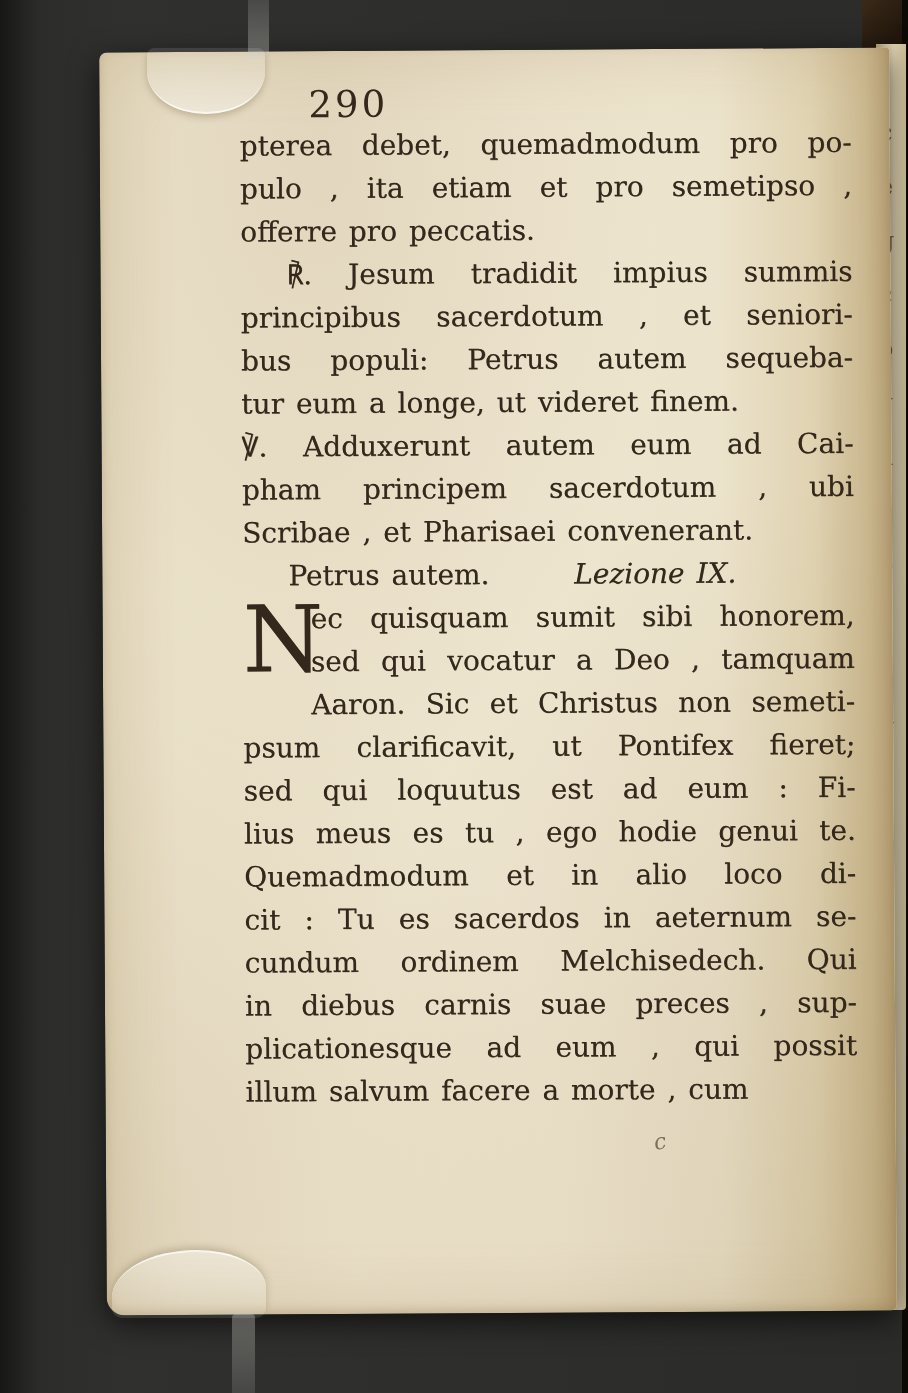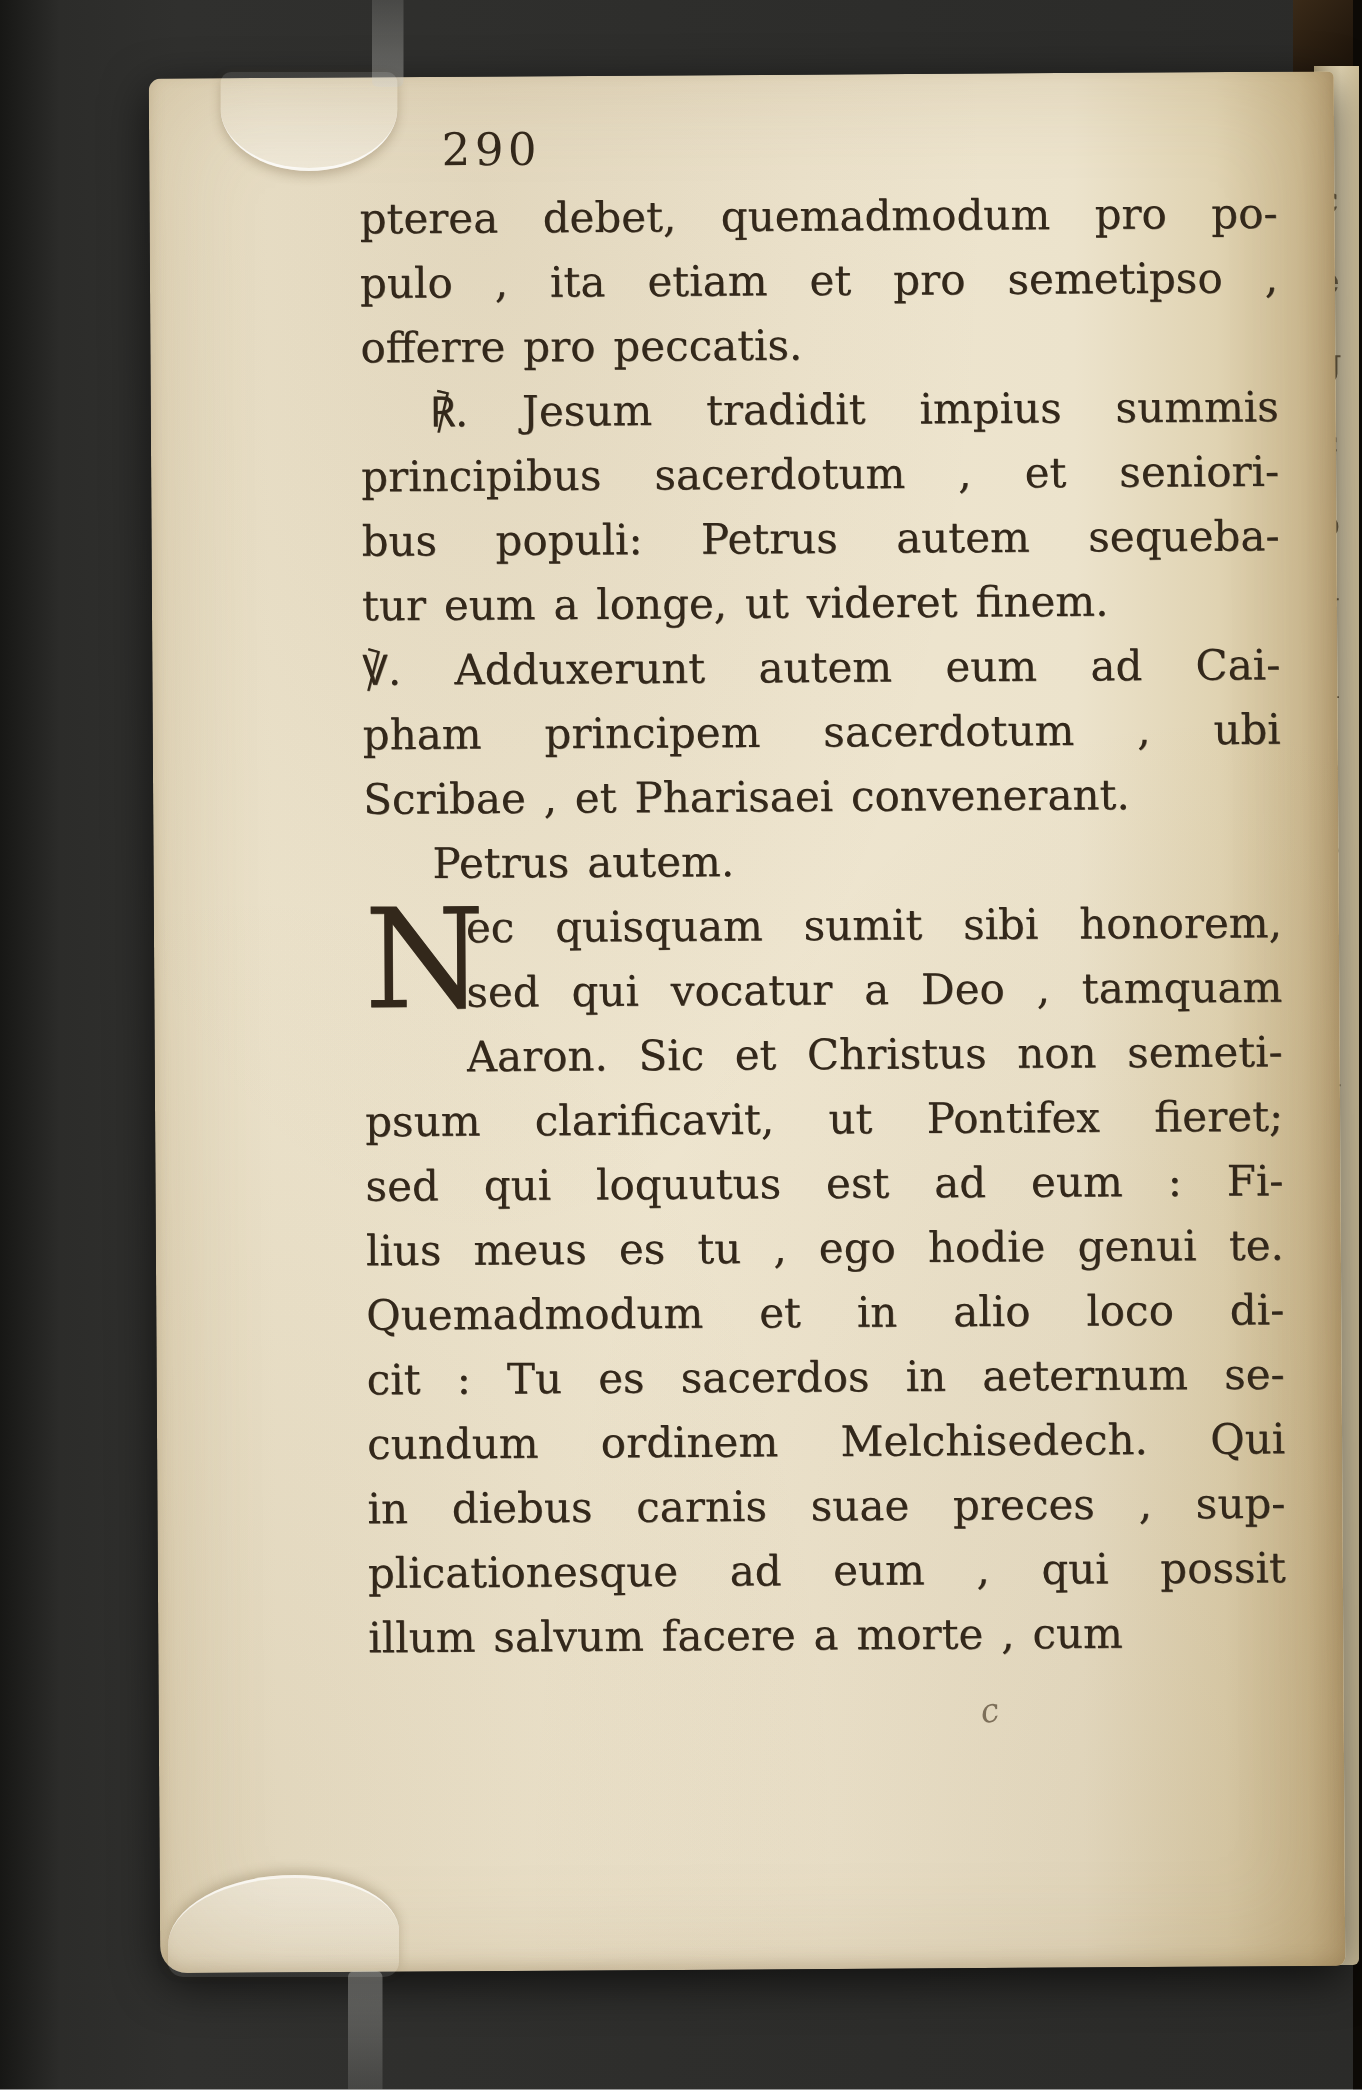--- a/index.html
+++ b/index.html
@@ -41,22 +41,22 @@
       radial-gradient(ellipse at 28% 6%, rgba(130,100,50,0.10), transparent 42%),
       radial-gradient(ellipse at 88% 96%, rgba(130,100,50,0.14), transparent 46%),
       radial-gradient(ellipse at 8% 92%, rgba(130,100,50,0.10), transparent 38%),
       linear-gradient(to right,#e6dcc2 0%,#ece3cc 10%,#eee5cf 55%,#ece3cc 78%,#e0d3b2 90%,#cdbb93 97%,#b7a178 100%);
     border-radius:8px 4px 6px 18px;
     box-shadow:0 8px 30px rgba(0,0,0,0.65), inset 0 0 70px rgba(150,120,70,0.22), inset 0 -4px 10px rgba(120,95,55,0.25);
     color:#33281b;
   }
 
   .page-number{
-    position:absolute;left:195px;top:32px;
-    font-size:30px;letter-spacing:3px;
+    position:absolute;left:209px;top:32px;
+    font-size:37px;letter-spacing:3px;
   }
 
   .text-block{
     position:absolute;left:140px;top:73px;width:612px;
     font-size:28px;word-spacing:3px;
     text-shadow:0.3px 0.3px 0.4px rgba(45,35,22,0.55);
   }
   .ln{
     height:43px;line-height:43px;overflow:hidden;
     text-align:justify;text-align-last:justify;text-justify:inter-word;
@@ -145,20 +145,21 @@
       <div class="ln ind">℟. Jesum tradidit impius summis</div>
       <div class="ln">principibus sacerdotum , et seniori-</div>
       <div class="ln">bus populi: Petrus autem sequeba-</div>
       <div class="ln end">tur eum a longe, ut videret finem.</div>
       <div class="ln">℣. Adduxerunt autem eum ad Cai-</div>
       <div class="ln">pham principem sacerdotum , ubi</div>
       <div class="ln end">Scribae , et Pharisaei convenerant.</div>
 
       <div class="heading">
         <span class="h-left">Petrus autem.</span>
+        <span class="h-right">Lezione IX.</span>
       </div>
 
       <span class="dropcap">N</span>
       <div class="ln">ec quisquam sumit sibi honorem,</div>
       <div class="ln">sed qui vocatur a Deo , tamquam</div>
       <div class="ln">Aaron. Sic et Christus non semeti-</div>
       <div class="ln">psum clarificavit, ut Pontifex fieret;</div>
       <div class="ln">sed qui loquutus est ad eum : Fi-</div>
       <div class="ln">lius meus es tu , ego hodie genui te.</div>
       <div class="ln">Quemadmodum et in alio loco di-</div>

